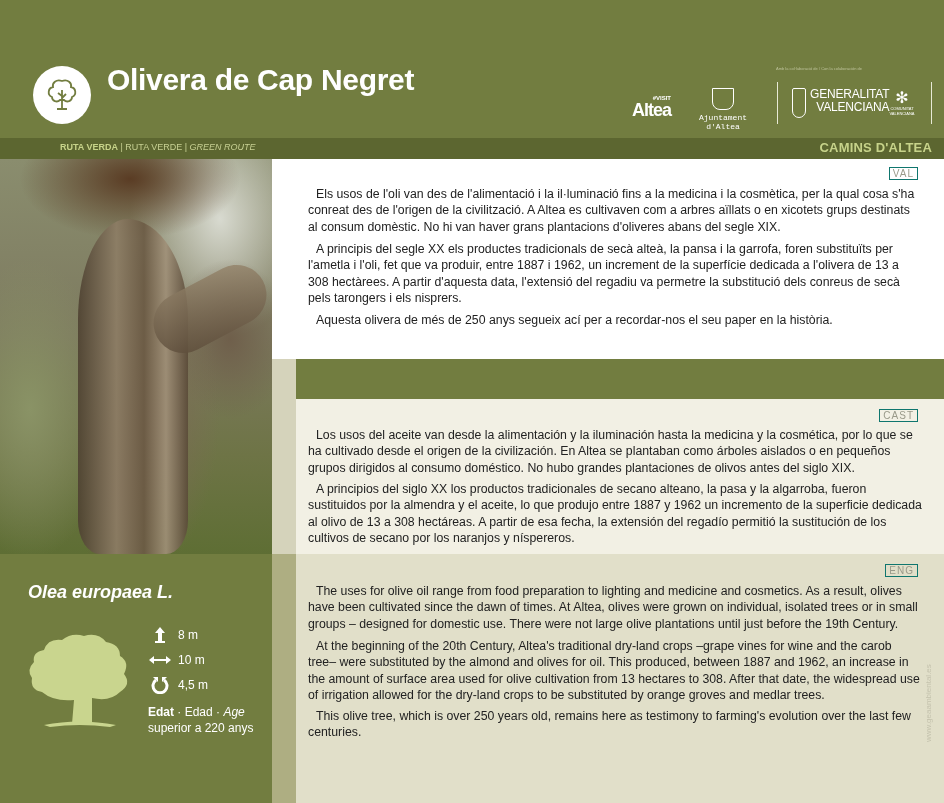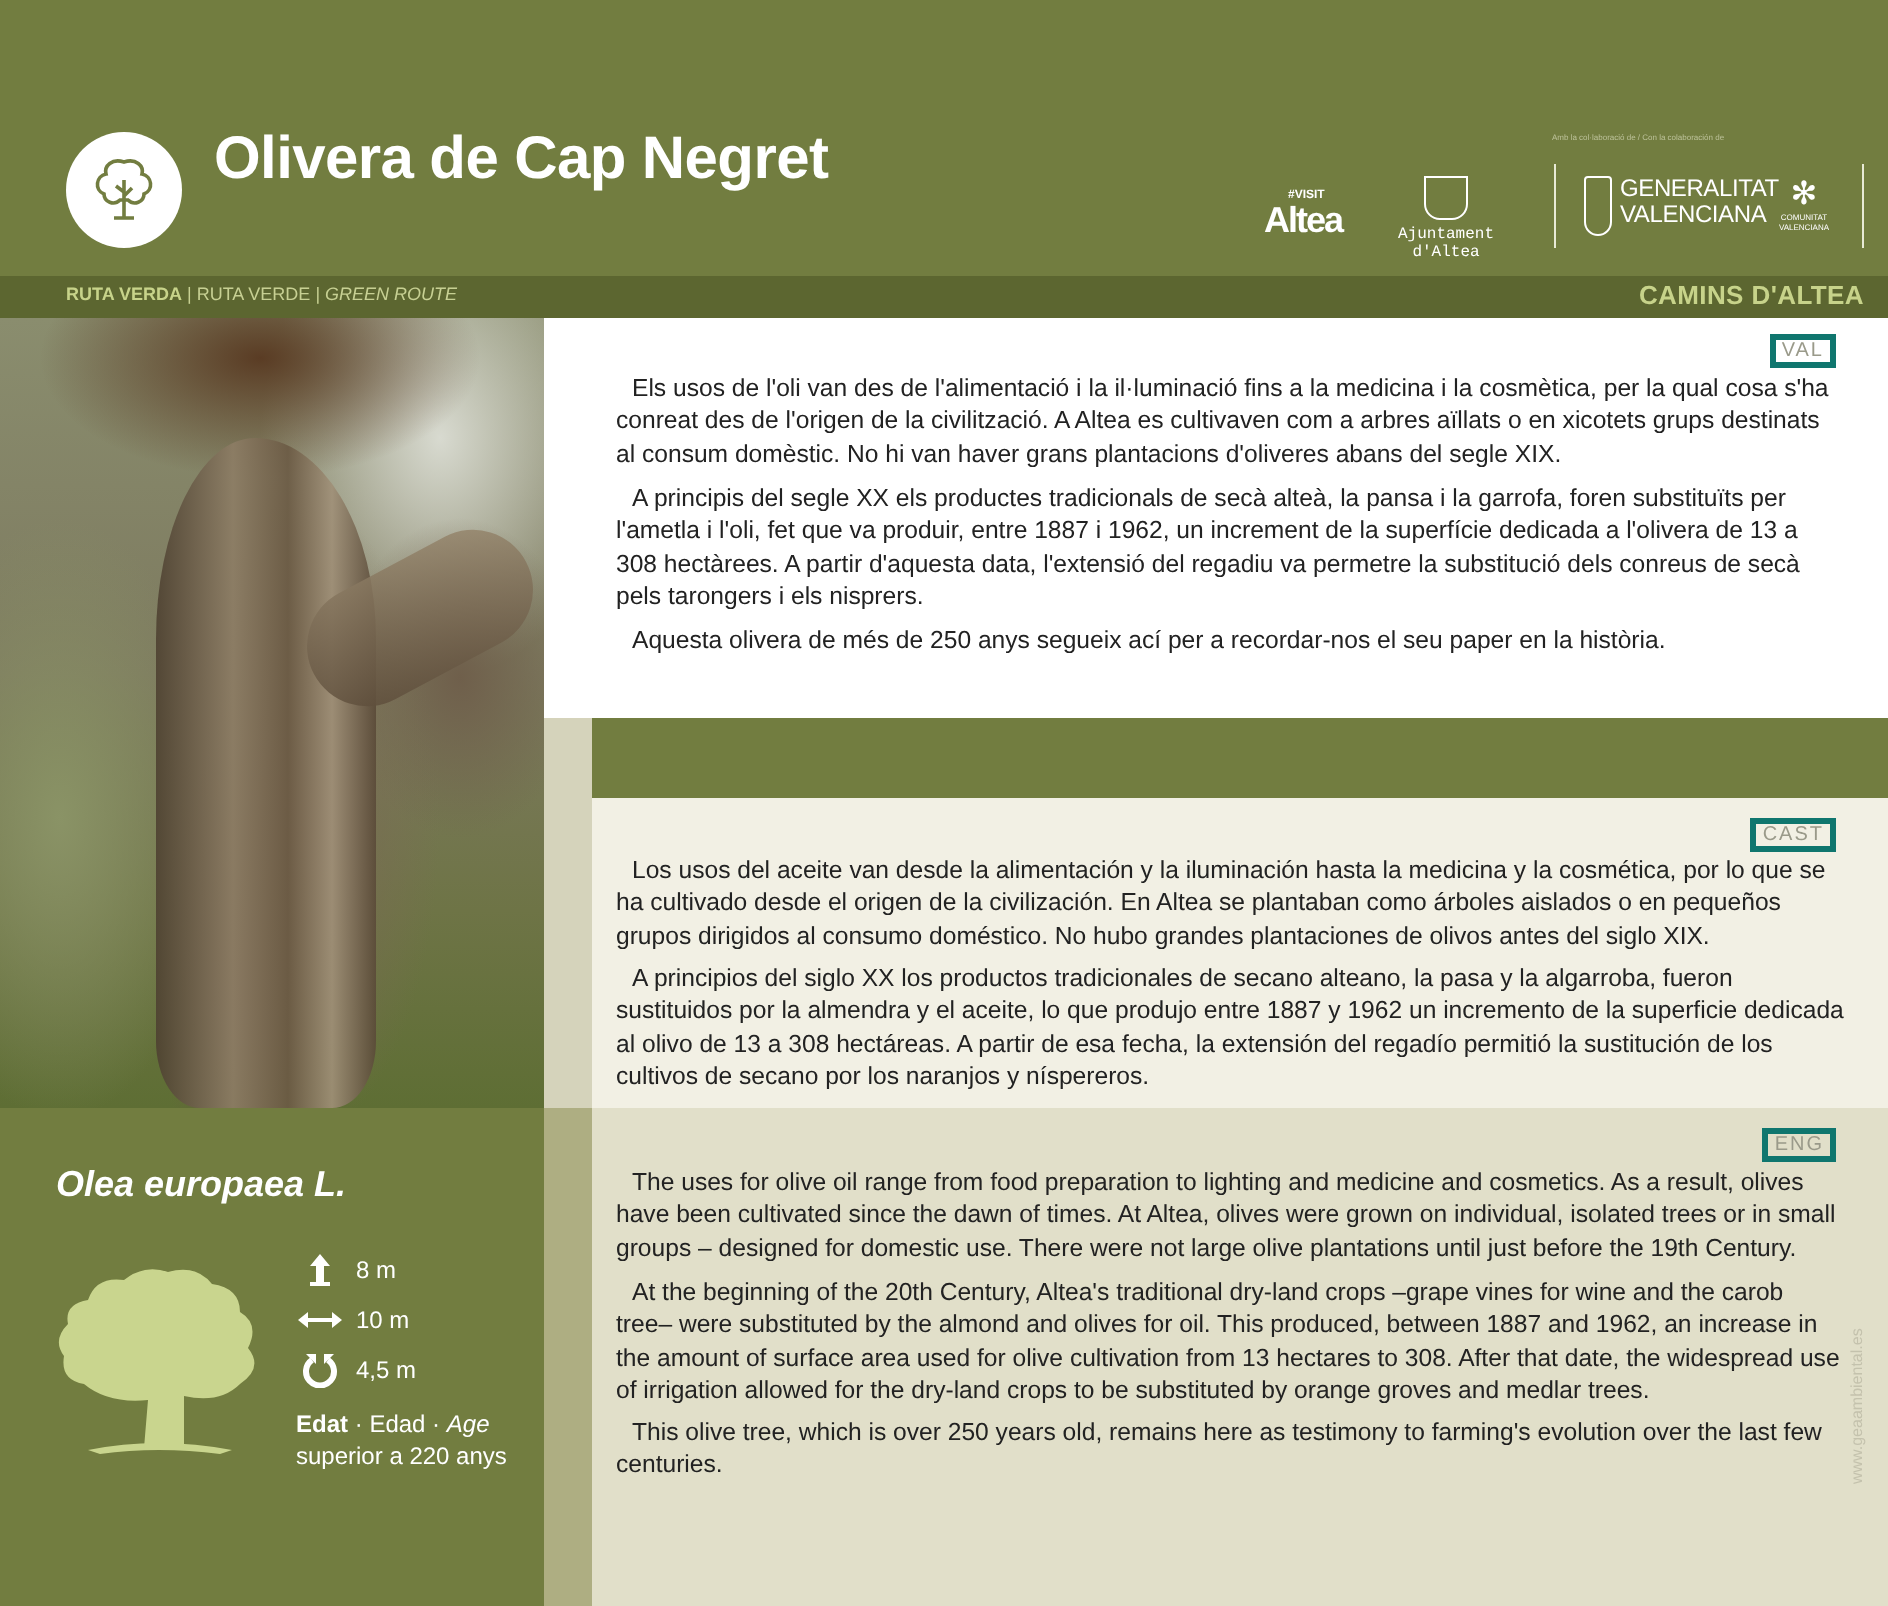--- a/index.html
+++ b/index.html
@@ -4,33 +4,33 @@
 <style>
   * { box-sizing: border-box; margin: 0; padding: 0; }
   html, body { width: 944px; height: 803px; overflow: hidden; background: #727d40; }
   body { font-family: "Liberation Sans", "DejaVu Sans", sans-serif; position: relative; }
   .header { position: absolute; left: 0; top: 0; width: 944px; height: 138px; background: #727d40; }
   .logo-circle { position: absolute; left: 33px; top: 66px; width: 58px; height: 58px; border-radius: 50%; background: #fff; display:flex; align-items:center; justify-content:center; }
   .title { position: absolute; left: 107px; top: 63px; color: #fff; font-size: 30px; font-weight: bold; letter-spacing: -0.3px; }
   .subtitle { position: absolute; left: 107px; top: 100px; color: #fff; font-size: 18px; }
   .subtitle i { font-style: italic; }
   .collab { position: absolute; left: 776px; top: 66px; color: #cfd3b0; font-size: 4px; opacity: .8; }
-  .logo { position: absolute; color: #fff; }
+  .logo { position: absolute; color: #fff; text-align: right; }
   .visit-altea { left: 632px; top: 95px; font-weight: bold; font-size: 18px; line-height: 18px; letter-spacing: -1px; }
   .visit-altea small { display:block; font-size:6px; letter-spacing: 0; line-height: 6px; margin-left: 12px; }
   .ajuntament { left: 694px; top: 88px; font-family: Liberation Mono, monospace; font-size: 8px; text-align:center; width: 58px; }
   .ajuntament .shield { width: 22px; height: 22px; border: 1.5px solid #fff; margin: 0 auto 3px; border-radius: 0 0 8px 8px; }
   .vline { position: absolute; width: 1px; height: 42px; background: #e8ead6; top: 82px; }
   .generalitat { left: 792px; top: 88px; font-size: 12px; line-height: 13px; letter-spacing: -0.2px; padding-left: 18px; }
   .generalitat .emblem { position:absolute; left:0; top:0; width:14px; height:30px; border:1px solid #fff; border-radius: 2px 2px 7px 7px; }
   .cv { left: 884px; top: 90px; font-size: 4px; text-align:center; width: 36px; line-height: 5px; }
   .cv .palm { font-size: 16px; line-height: 16px; display:block; }
   .route-bar { position: absolute; left: 0; top: 138px; width: 944px; height: 21px; background: #5c6630; }
   .route-left { position: absolute; left: 33px; top: 4px; font-size: 9px; color: #c7d093; }
-  .route-left b { color: #c7d38a; font-weight: bold; }
+  .route-left b { color: #c7d38a; font-weight: bold; margin-left: 27px; }
   .route-left i { font-style: italic; }
   .route-right { position: absolute; right: 12px; top: 2px; font-size: 13px; font-weight: bold; color: #c7d38a; letter-spacing: 0.2px; }
   .photo { position: absolute; left: 0; top: 159px; width: 272px; height: 395px; overflow: hidden;
     background:
       radial-gradient(ellipse 40px 120px at 120px 330px, #6b5a44 0%, rgba(107,90,68,0) 100%),
       radial-gradient(ellipse 70px 160px at 150px 250px, #7a6a54 0%, rgba(122,106,84,0) 100%),
       radial-gradient(ellipse 110px 60px at 130px 20px, #5a3c24 0%, rgba(90,60,36,0) 100%),
       radial-gradient(ellipse 60px 80px at 230px 180px, #6f5f4b 0%, rgba(111,95,75,0) 100%),
       radial-gradient(ellipse 90px 120px at 220px 60px, #d8dad0 0%, rgba(216,218,208,0) 100%),
       radial-gradient(ellipse 80px 150px at 30px 250px, #8a9366 0%, rgba(138,147,102,0) 100%),
@@ -44,21 +44,21 @@
   .stat { display: flex; align-items: center; height: 25px; }
   .stat .ic { width: 24px; display:inline-flex; justify-content:center; margin-right: 6px; }
   .age-line { font-size: 12px; margin-top: 7px; line-height: 16px; }
   .age-line b { font-weight: bold; }
   .age-line i { }
   .strip { position: absolute; left: 272px; width: 24px; }
   .section { position: absolute; left: 296px; width: 648px; }
   .sec-val { top: 159px; height: 200px; background: #ffffff; }
   .sec-cast { top: 359px; height: 235px; background: #f2f0e4; margin-top: 40px; }
   .sec-eng { top: 554px; height: 249px; background: #e1dfc9; }
-  .lang-tag { position: absolute; right: 26px; font-size: 10px; color: #9a9a8a; border: 3px solid #0f766e; padding: 0 3px; letter-spacing: 1px; line-height: 11px; }
+  .lang-tag { position: absolute; right: 26px; font-size: 10px; color: #9a9a8a; border: 1px solid #0f766e; padding: 0 3px; letter-spacing: 1px; line-height: 11px; }
   .para { position: absolute; left: 12px; width: 614px; font-size: 12.3px; line-height: 16.3px; color: #222; text-indent: 8px; }
   .watermark { position: absolute; left: 924px; top: 670px; color: #c4c2ad; font-size: 8px; transform: rotate(-90deg); transform-origin: left top; white-space: nowrap; margin-top: 72px; }
 </style>
 </head>
 <body>
 
 <div class="header">
   <div class="logo-circle">
     <svg width="36" height="38" viewBox="0 0 36 38">
       <path d="M18 5 C12 3 8 7 9 11 C4 12 3 19 8 21 C8 25 13 27 16 24 L20 24 C23 27 28 25 28 21 C33 19 32 12 27 11 C28 7 24 3 18 5 Z" fill="none" stroke="#727d40" stroke-width="1.8"></path>

